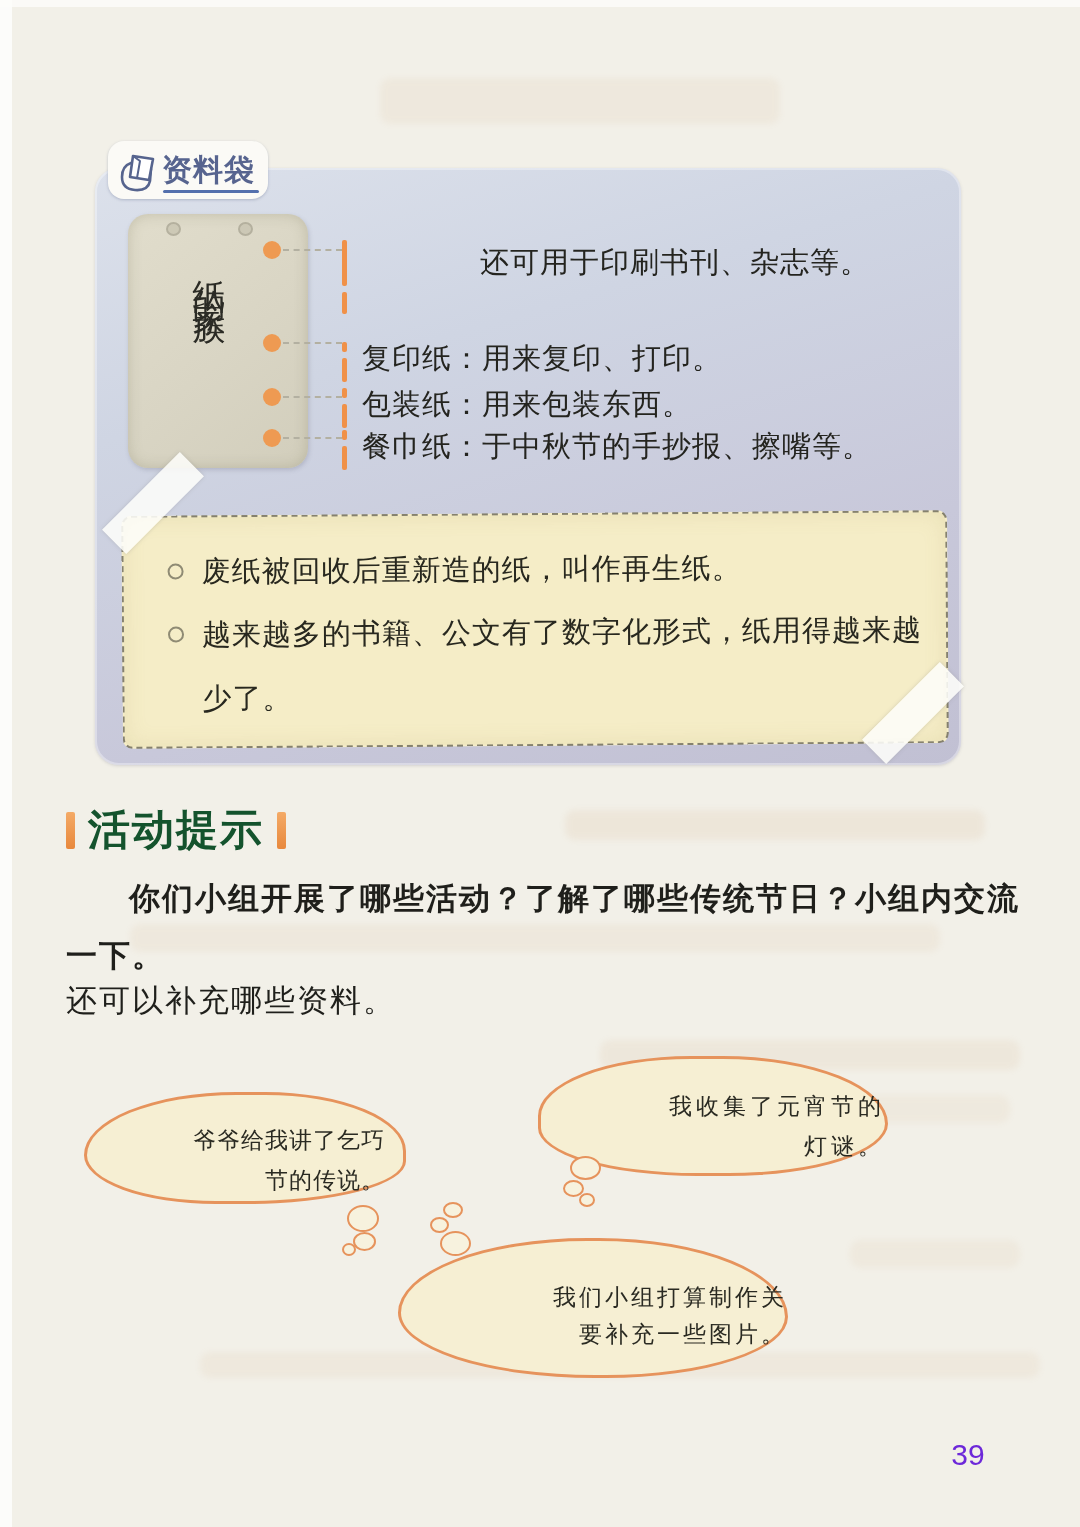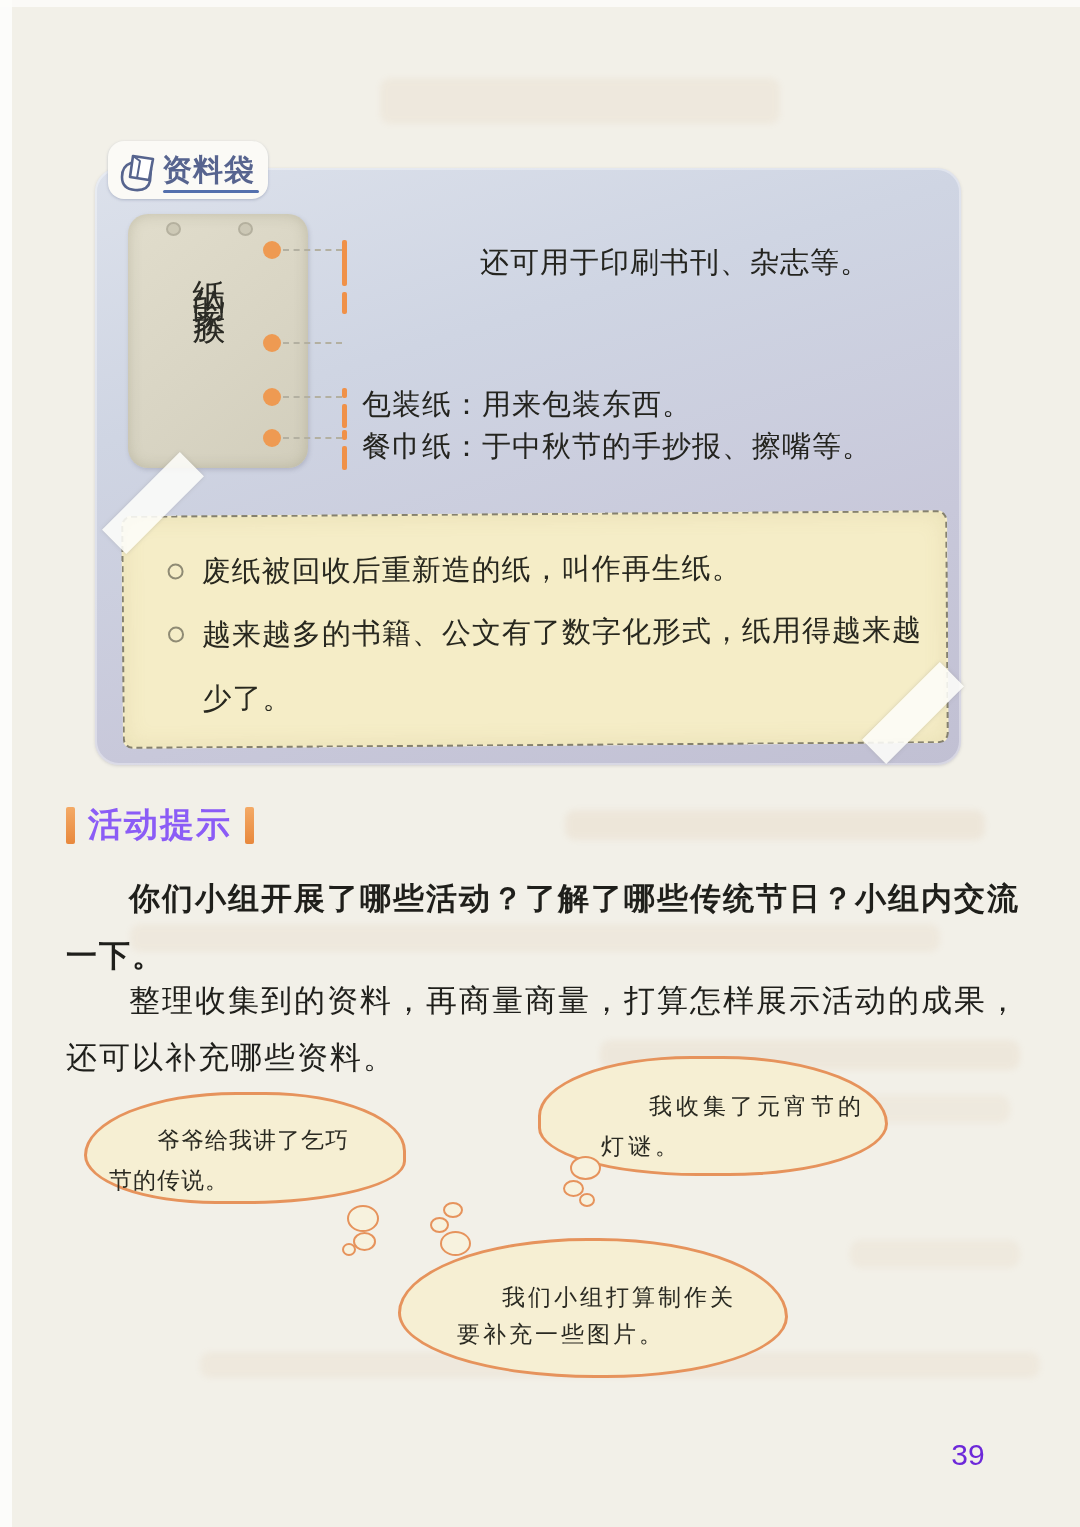--- a/index.html
+++ b/index.html
@@ -77,40 +77,40 @@
   .tape{position:absolute; background:rgba(253,253,249,.88);
     box-shadow:0 0 4px rgba(140,140,140,.35);}
   .tape.t1{left:98px; top:486px; width:110px; height:34px; transform:rotate(-45deg);}
   .tape.t2{left:858px; top:696px; width:110px; height:34px; transform:rotate(-45deg);}
 
   
   .act-header{position:absolute; left:66px; top:802px; display:flex; align-items:center; gap:13px;}
   .act-bar{width:9px; height:37px; border-radius:2px;
     background:linear-gradient(180deg,#f4aa66,#e8883c);}
   .act-label{font-family:"Liberation Sans","DejaVu Sans",sans-serif; font-weight:bold;
-    font-size:34px; color:#8b5cf6; letter-spacing:2px;text-align:center;}
+    font-size:42px; color:#14532d; letter-spacing:2px;text-align:center;}
 
   .para{position:absolute; left:66px; width:948px; font-size:31px; letter-spacing:2px;
     line-height:57px; color:#1f1f1b;}
   .pline{display:block; white-space:nowrap;}
   .pline.first{text-indent:63px;}
 
   
   .bubble{position:absolute; background:#f6efd3; border:3px solid #e6935c; box-sizing:border-box;}
   .b1{left:84px; top:1092px; width:322px; height:112px;
       border-radius:52% 48% 55% 45% / 62% 58% 42% 48%;}
   .b2{left:538px; top:1056px; width:350px; height:120px;
       border-radius:48% 52% 50% 50% / 55% 62% 48% 44%;}
   .b3{left:398px; top:1238px; width:390px; height:140px;
       border-radius:50% 50% 48% 52% / 55% 58% 45% 48%;}
   .btext{position:absolute; font-size:23px; color:#2a2a22;}
   .b1 .btext{left:22px; top:26px; width:276px; letter-spacing:1px; line-height:40px;}
   .b2 .btext{left:60px; top:28px; width:284px; letter-spacing:4px; line-height:40px;}
   .b3 .btext{left:56px; top:38px; width:330px; letter-spacing:3px; line-height:37px;}
-  .bline{display:block; white-space:nowrap;}
+  .bline{display:block; white-space:nowrap;text-align:right;}
   .b1 .bline.first{text-indent:48px;}
   .b2 .bline.first{text-indent:48px;}
   .b3 .bline.first{text-indent:45px;}
   .tc{position:absolute; border:2px solid #e6935c; border-radius:50%; background:#f7f2de;}
 
   .page-num{position:absolute; left:938px; top:1438px; width:60px; text-align:center;
     font-family:"Liberation Sans","DejaVu Sans",sans-serif;
     font-size:30px; color:#6d28d9;}
 
   .bag-icon{flex:none;}
@@ -163,20 +163,27 @@
 
   <div class="item" style="top:236px;">
     <i class="obar tall">
         <b></b>
         <b></b>
       </i>
     <div class="itext">
       <div class="hang">还可用于印刷书刊、杂志等。</div>
     </div>
   </div>
+  <div class="item" style="top:338px;">
+    <i class="obar short">
+        <b></b>
+        <b></b>
+      </i>
+    <div class="itext single"><span>复印纸：</span><span>用来复印、打印。</span></div>
+  </div>
   <div class="item" style="top:384px;">
     <i class="obar short">
         <b></b>
         <b></b>
       </i>
     <div class="itext single"><span>包装纸：</span><span>用来包装东西。</span></div>
   </div>
   <div class="item" style="top:426px;">
     <i class="obar short">
         <b></b>
@@ -207,21 +214,20 @@
     <i class="act-bar"></i>
     <span class="act-label">活动提示</span>
     <i class="act-bar"></i>
   </div>
 
   <div class="para" style="top:870px;font-weight:bold;">
     <span class="pline first">你们小组开展了哪些活动？了解了哪些传统节日？小组内交流</span>
     <span class="pline">一下。</span>
   </div>
   <div class="para" style="top:972px;">
-    <span class="pline first">整理收集到的资料，再商量商量，打算怎样展示活动的成果，</span>
     <span class="pline">还可以补充哪些资料。</span>
   </div>
 
   <div class="bubble b1">
     <div class="btext">
       <span class="bline first">爷爷给我讲了乞巧</span>
       <span class="bline">节的传说。</span>
     </div>
   </div>
   <i class="tc" style="left:347px;top:1205px;width:28px;height:23px;"></i>

